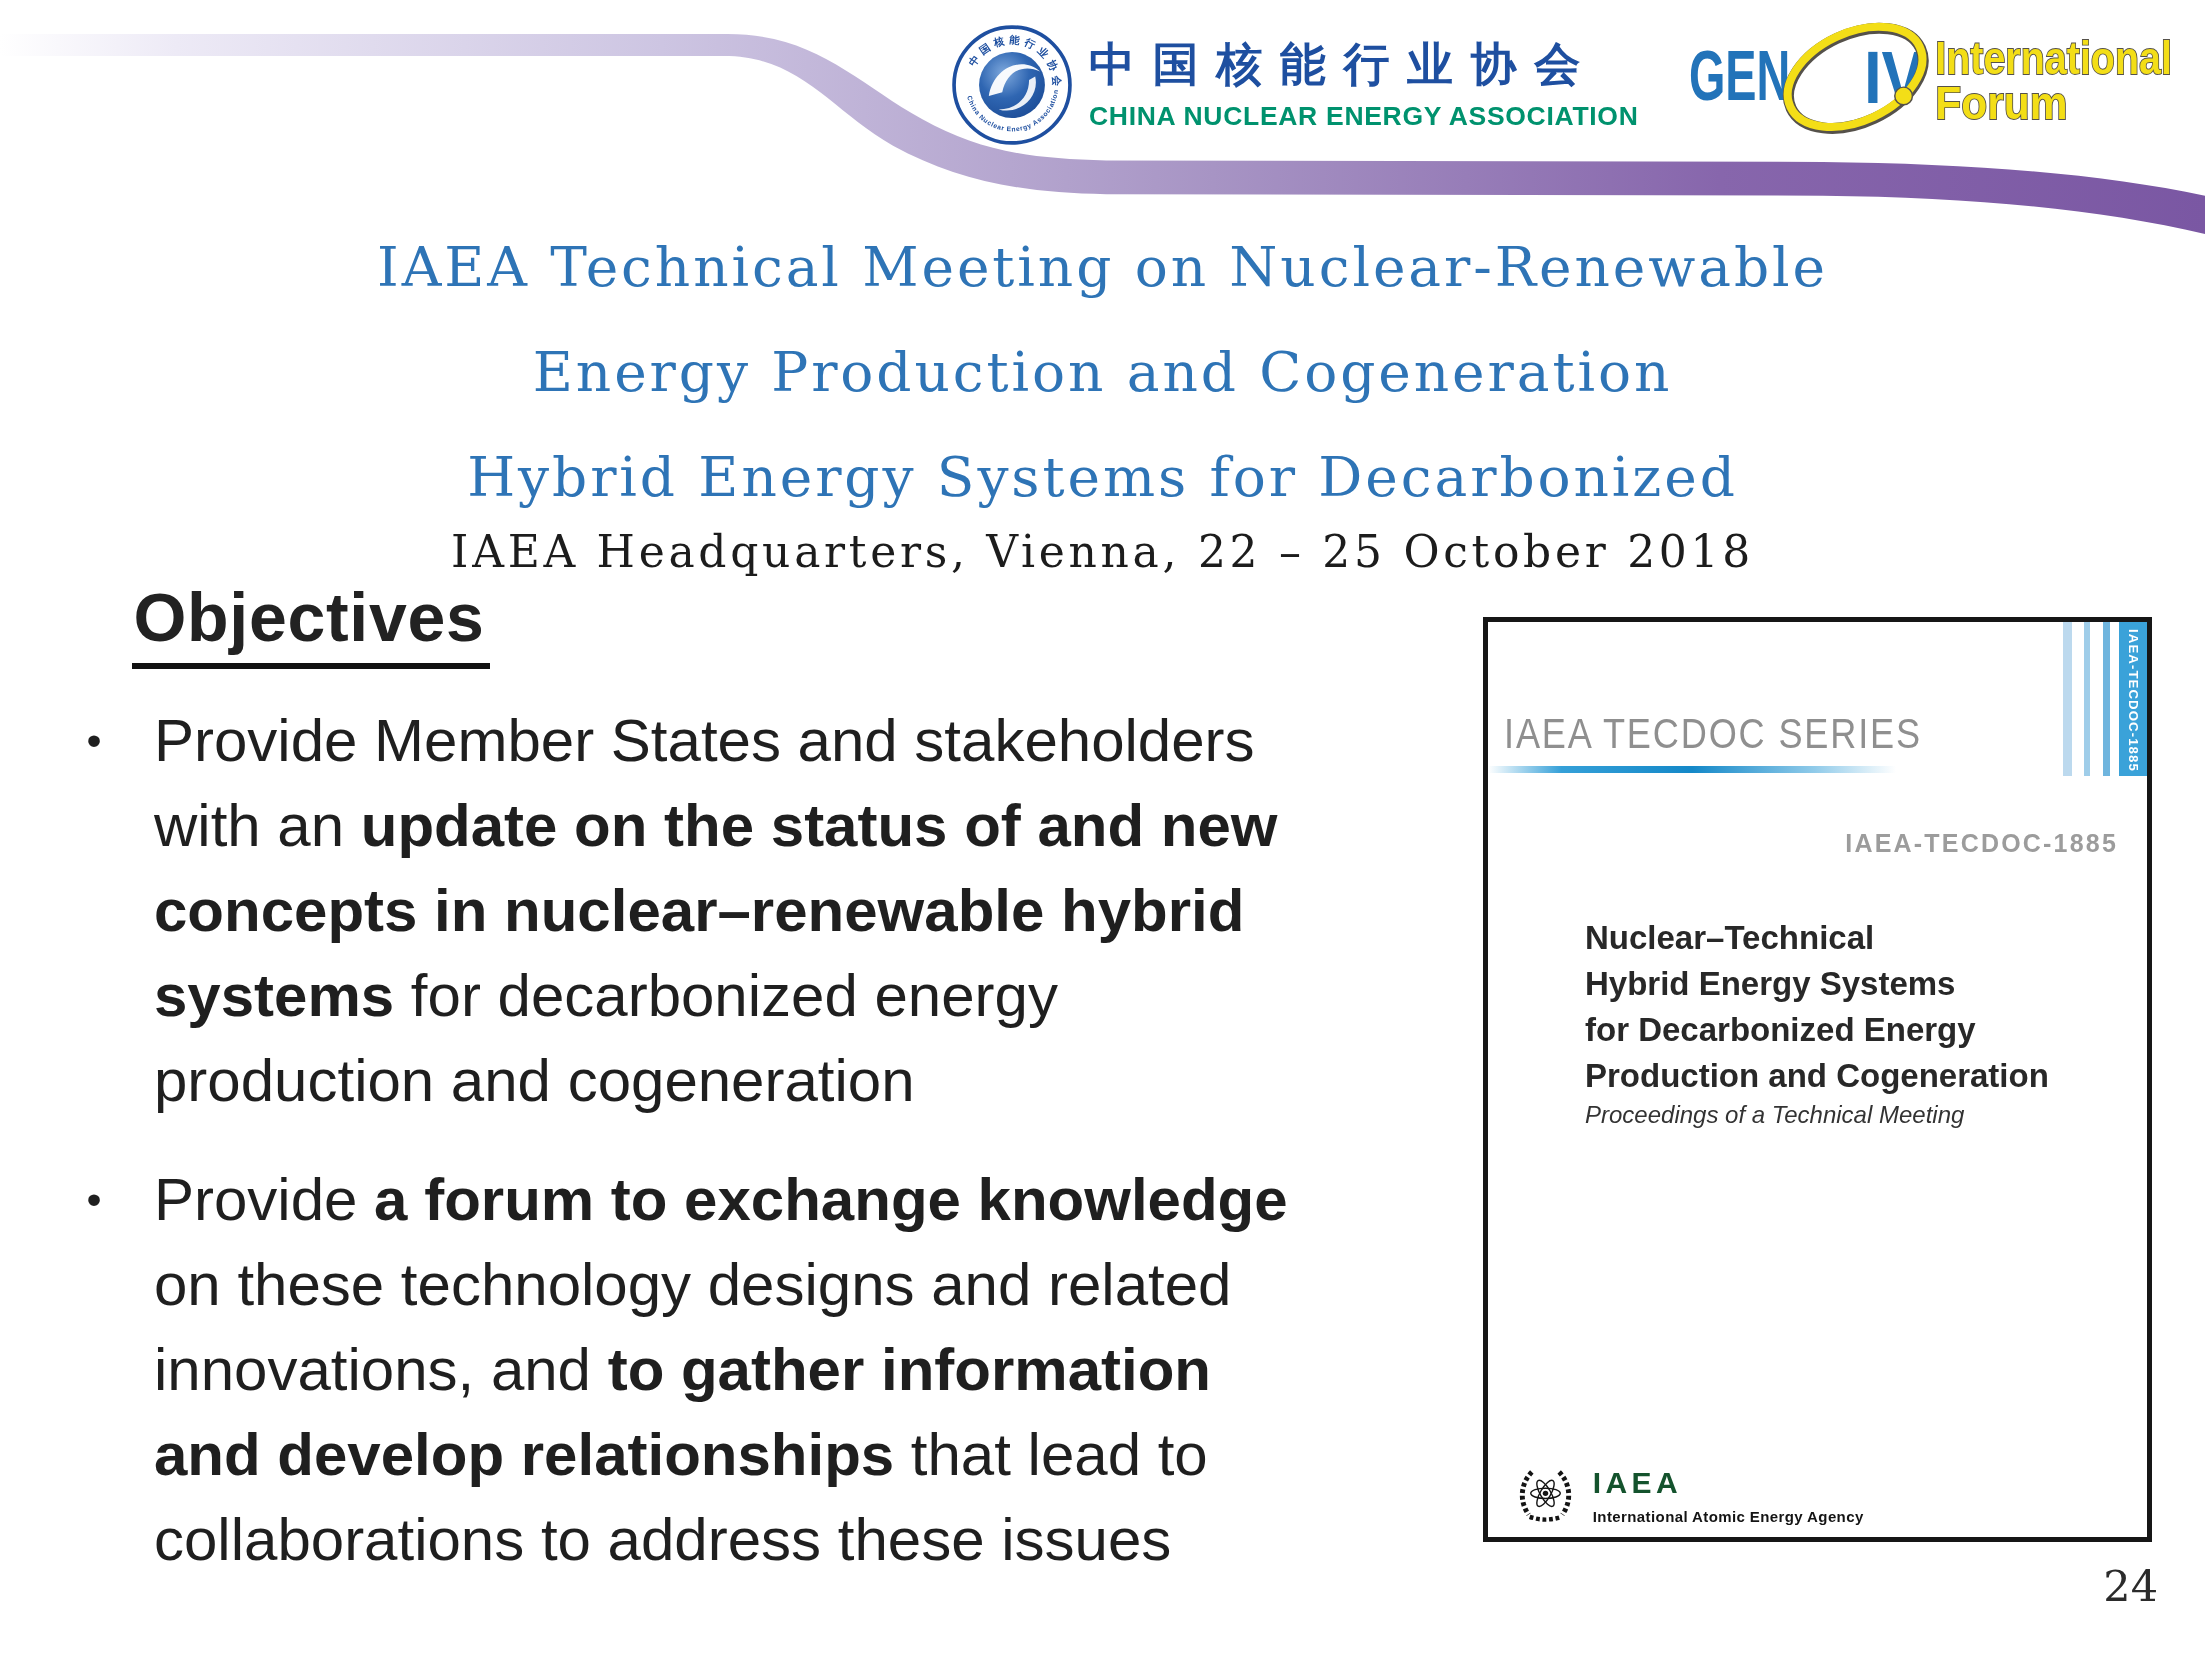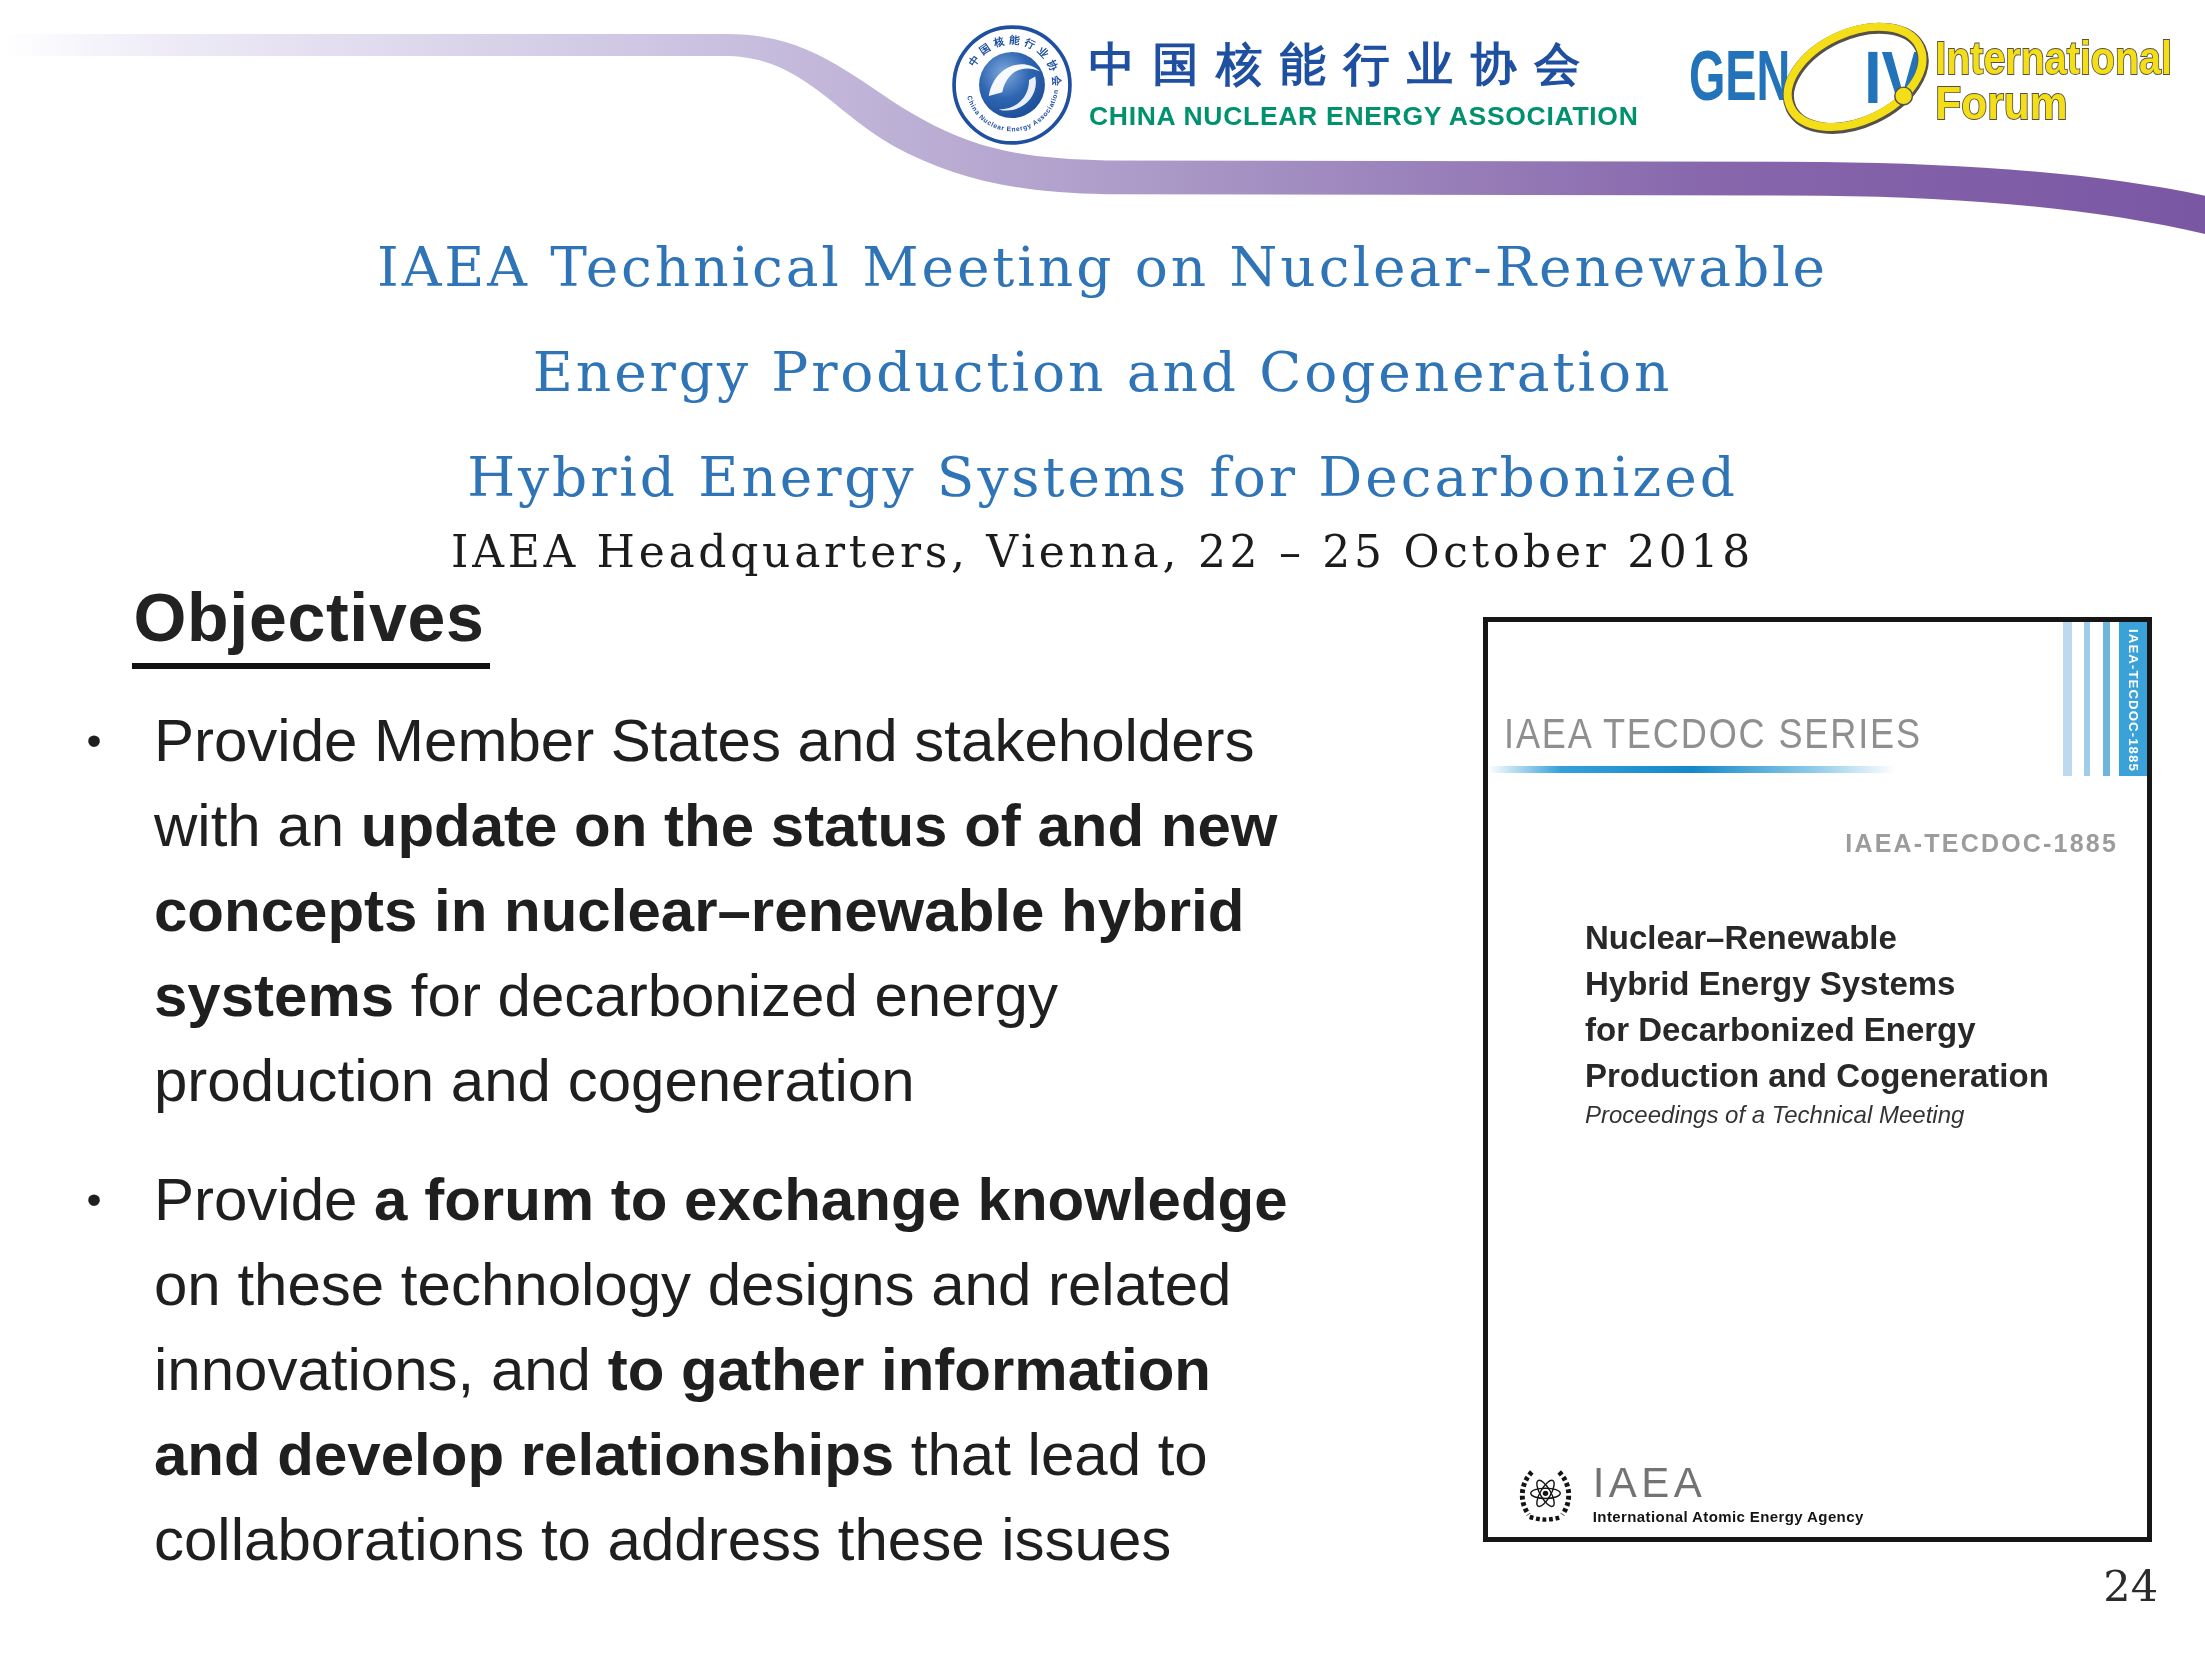--- a/index.html
+++ b/index.html
@@ -76,21 +76,21 @@
     position:absolute;left:97px;top:293px;font-size:33px;font-weight:bold;
     line-height:46px;color:#282828;white-space:nowrap;
   }
   .cover-subtitle{
     position:absolute;left:97px;top:479px;font-size:24px;font-style:italic;
     color:#333;white-space:nowrap;
   }
   .cover-footer{
     position:absolute;left:22px;bottom:11.8px;display:flex;align-items:center;gap:11.8px;
   }
-  .iaea-wordmark{font-size:42px;font-weight:normal;letter-spacing:4.4px;color:#737373;line-height:38px;}
+  .iaea-wordmark{font-size:30px;font-weight:bold;letter-spacing:4.4px;color:#14532d;line-height:38px;}
   .iaea-agency{font-size:15px;font-weight:bold;color:#141414;margin-top:6px;letter-spacing:0.4px;}
   
   .page-number{
     position:absolute;right:47px;top:1561px;font-family:"DejaVu Serif",serif;
     font-size:43px;color:#2b2b2b;
   }
 </style>
 </head>
 <body>
 
@@ -178,21 +178,21 @@
       <div class="stripe s2"></div>
       <div class="stripe s3"></div>
       <div class="stripe s4">
         <div class="cover-spine">IAEA-TECDOC-1885</div>
       </div>
     </div>
     <div class="cover-series">IAEA TECDOC SERIES</div>
     <div class="cover-rule"></div>
     <div class="cover-number">IAEA-TECDOC-1885</div>
     <div class="cover-title">
-        <div>Nuclear–Renewable</div>
+        <div>Nuclear–Technical</div>
         <div>Hybrid Energy Systems</div>
         <div>for Decarbonized Energy</div>
         <div>Production and Cogeneration</div>
       </div>
     <div class="cover-subtitle">Proceedings of a Technical Meeting</div>
     <div class="cover-footer">
       <svg width="71" height="56" viewBox="0 0 130 100">
         <path d="M40,8 C20,28 16,60 34,86" fill="none" stroke="#141414" stroke-width="9" stroke-dasharray="7 5"></path>
         <path d="M90,8 C110,28 114,60 96,86" fill="none" stroke="#141414" stroke-width="9" stroke-dasharray="7 5"></path>
         <path d="M36,90 Q65,100 94,90" fill="none" stroke="#141414" stroke-width="8" stroke-dasharray="7 5"></path>

